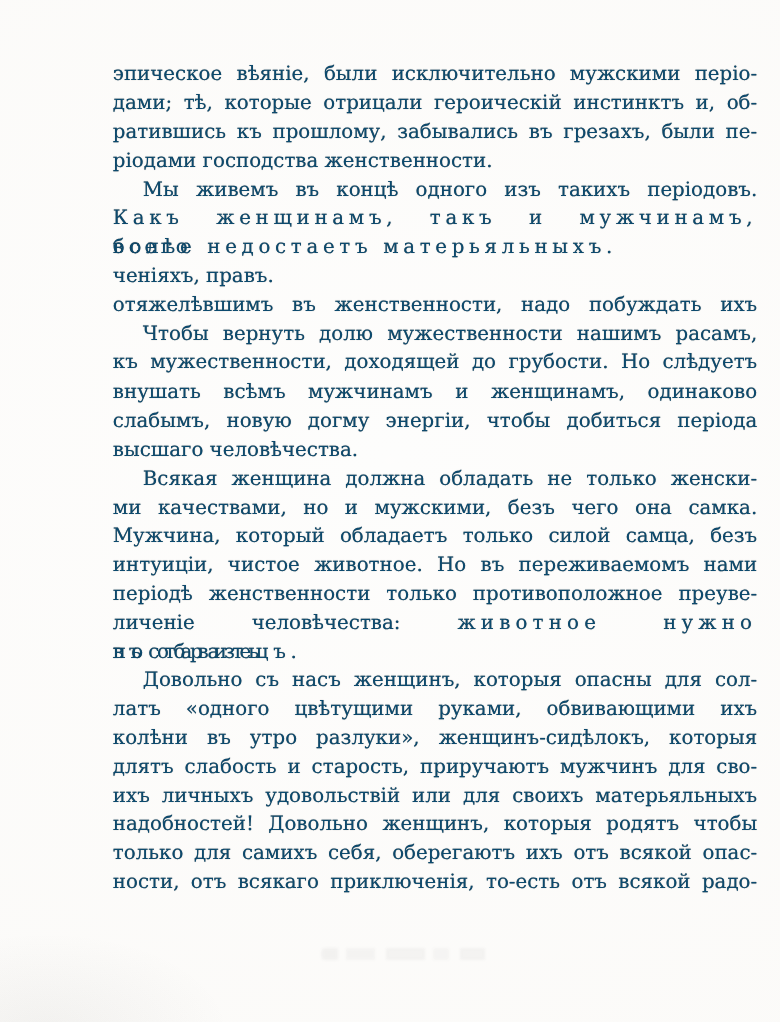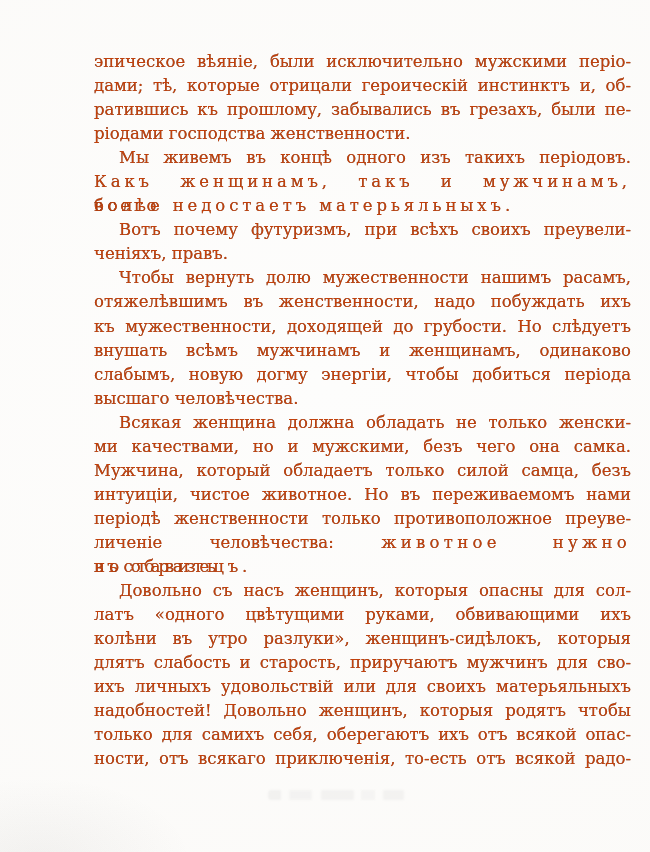--- a/index.html
+++ b/index.html
@@ -48,32 +48,31 @@
       rgba(70,70,70,0.07) 63% 72%, rgba(0,0,0,0) 72% 78%,
       rgba(70,70,70,0.09) 78% 92%, rgba(0,0,0,0) 92% 100%);
     filter: blur(1.2px);
     opacity: 0.55;
     border-radius: 3px;
   }
 </style>
 </head>
 <body style="background: rgb(252, 251, 249);">
 
-<div class="page-text" style="color: #c2410c;">
+<div class="page-text" style="color: #0c4a6e;">
   <div class="ln">эпическое вѣяніе, были исключительно мужскими періо-</div>
   <div class="ln">дами; тѣ, которые отрицали героическій инстинктъ и, об-</div>
   <div class="ln">ратившись къ прошлому, забывались въ грезахъ, были пе-</div>
   <div class="ln e">ріодами господства женственности.</div>
   <div class="ln ind">Мы живемъ въ концѣ одного изъ такихъ періодовъ.</div>
   <div class="ln sp">Какъ женщинамъ, такъ и мужчинамъ, всего</div>
   <div class="ln sp e">болѣе недостаетъ матерьяльныхъ.</div>
-  <div class="ln ind">Вотъ почему футуризмъ, при всѣхъ своихъ преувели-</div>
   <div class="ln e">ченіяхъ, правъ.</div>
+  <div class="ln">отяжелѣвшимъ въ женственности, надо побуждать ихъ</div>
   <div class="ln ind">Чтобы вернуть долю мужественности нашимъ расамъ,</div>
-  <div class="ln">отяжелѣвшимъ въ женственности, надо побуждать ихъ</div>
   <div class="ln">къ мужественности, доходящей до грубости. Но слѣдуетъ</div>
   <div class="ln">внушать всѣмъ мужчинамъ и женщинамъ, одинаково</div>
   <div class="ln">слабымъ, новую догму энергіи, чтобы добиться періода</div>
   <div class="ln e">высшаго человѣчества.</div>
   <div class="ln ind">Всякая женщина должна обладать не только женски-</div>
   <div class="ln">ми качествами, но и мужскими, безъ чего она самка.</div>
   <div class="ln">Мужчина, который обладаетъ только силой самца, безъ</div>
   <div class="ln">интуиціи, чистое животное. Но въ переживаемомъ нами</div>
   <div class="ln">періодѣ женственности только противоположное преуве-</div>
   <div class="ln"><span>личеніе человѣчества: </span><span class="spaced">животное нужно поставить</span></div>

